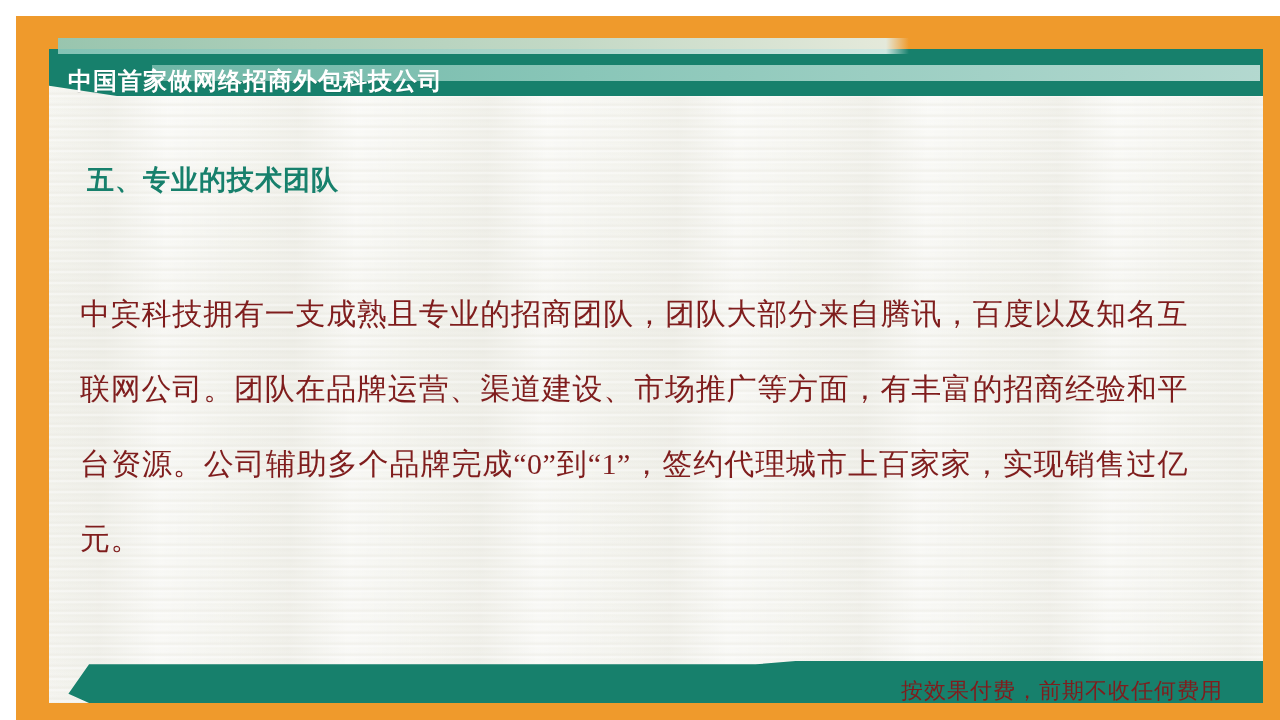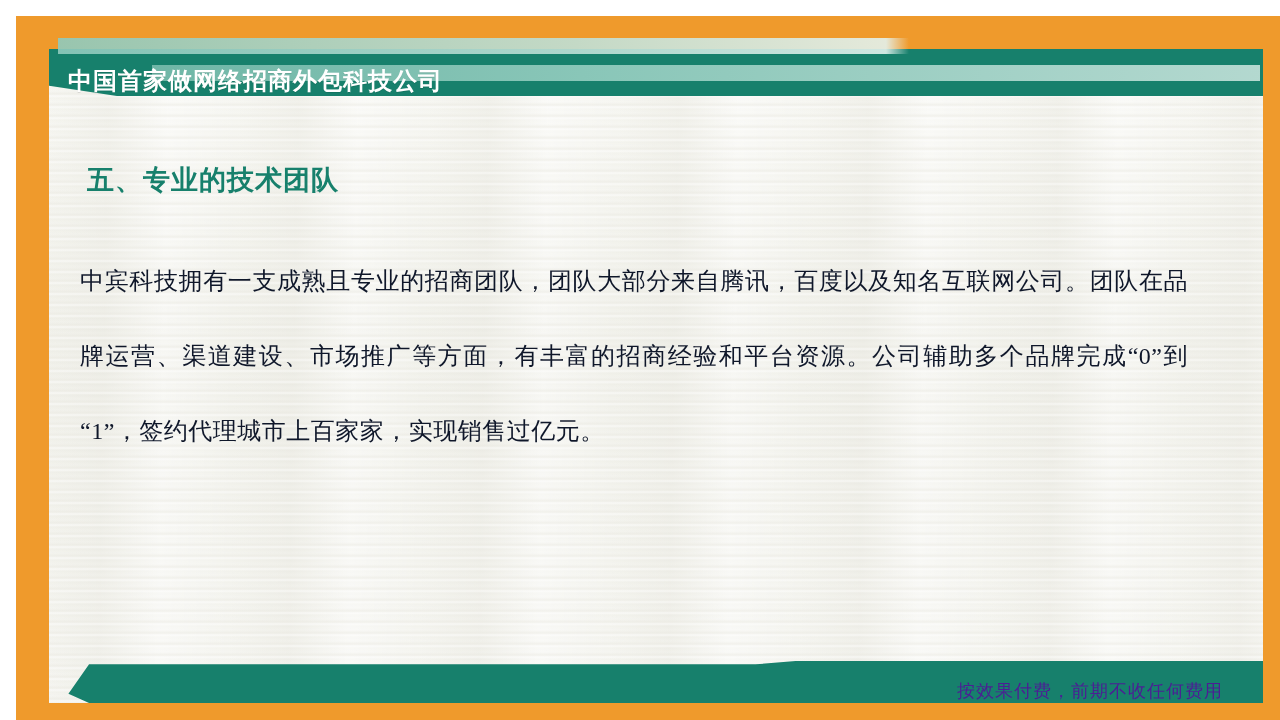--- a/index.html
+++ b/index.html
@@ -91,25 +91,25 @@
     position:absolute;
     left:30px; top:58px;
     color:#17806c;
     font-size:27px;
     font-weight:bold;
     letter-spacing:1px;
     white-space:nowrap;
   }
   #body-text {
     position:absolute;
-    left:15px; top:132px;
+    left:15px; top:164px;
     width:1140px;
-    color:#0f172a;
+    color:#7f1d1d;
     font-family:"Liberation Serif", "DejaVu Serif", serif;
-    font-size:24px;
+    font-size:30px;
     line-height:75px;
     text-align:justify;
     text-justify:inter-character;
     letter-spacing:0.5px;
   }
   #body-text .para { margin:0; }
 
   
   #footer-band {
     position:absolute;
@@ -132,22 +132,22 @@
     background:linear-gradient(90deg,#8fcabd 0%, #bfe0d7 45%, #e3f2ee 72%, rgba(227,242,238,0) 74%);
     opacity:.9;
     z-index:5;
   }
   #footer-text {
     position:absolute;
     right:65px;
     top:645px;
     height:42px;
     line-height:44px;
-    color:#4c1d95;
-    font-size:18px;
+    color:#7f1d1d;
+    font-size:22px;
     letter-spacing:1px;
     white-space:nowrap;
     z-index:6;
   }
 </style>
 </head>
 <body>
 
 <div id="slide">
 

